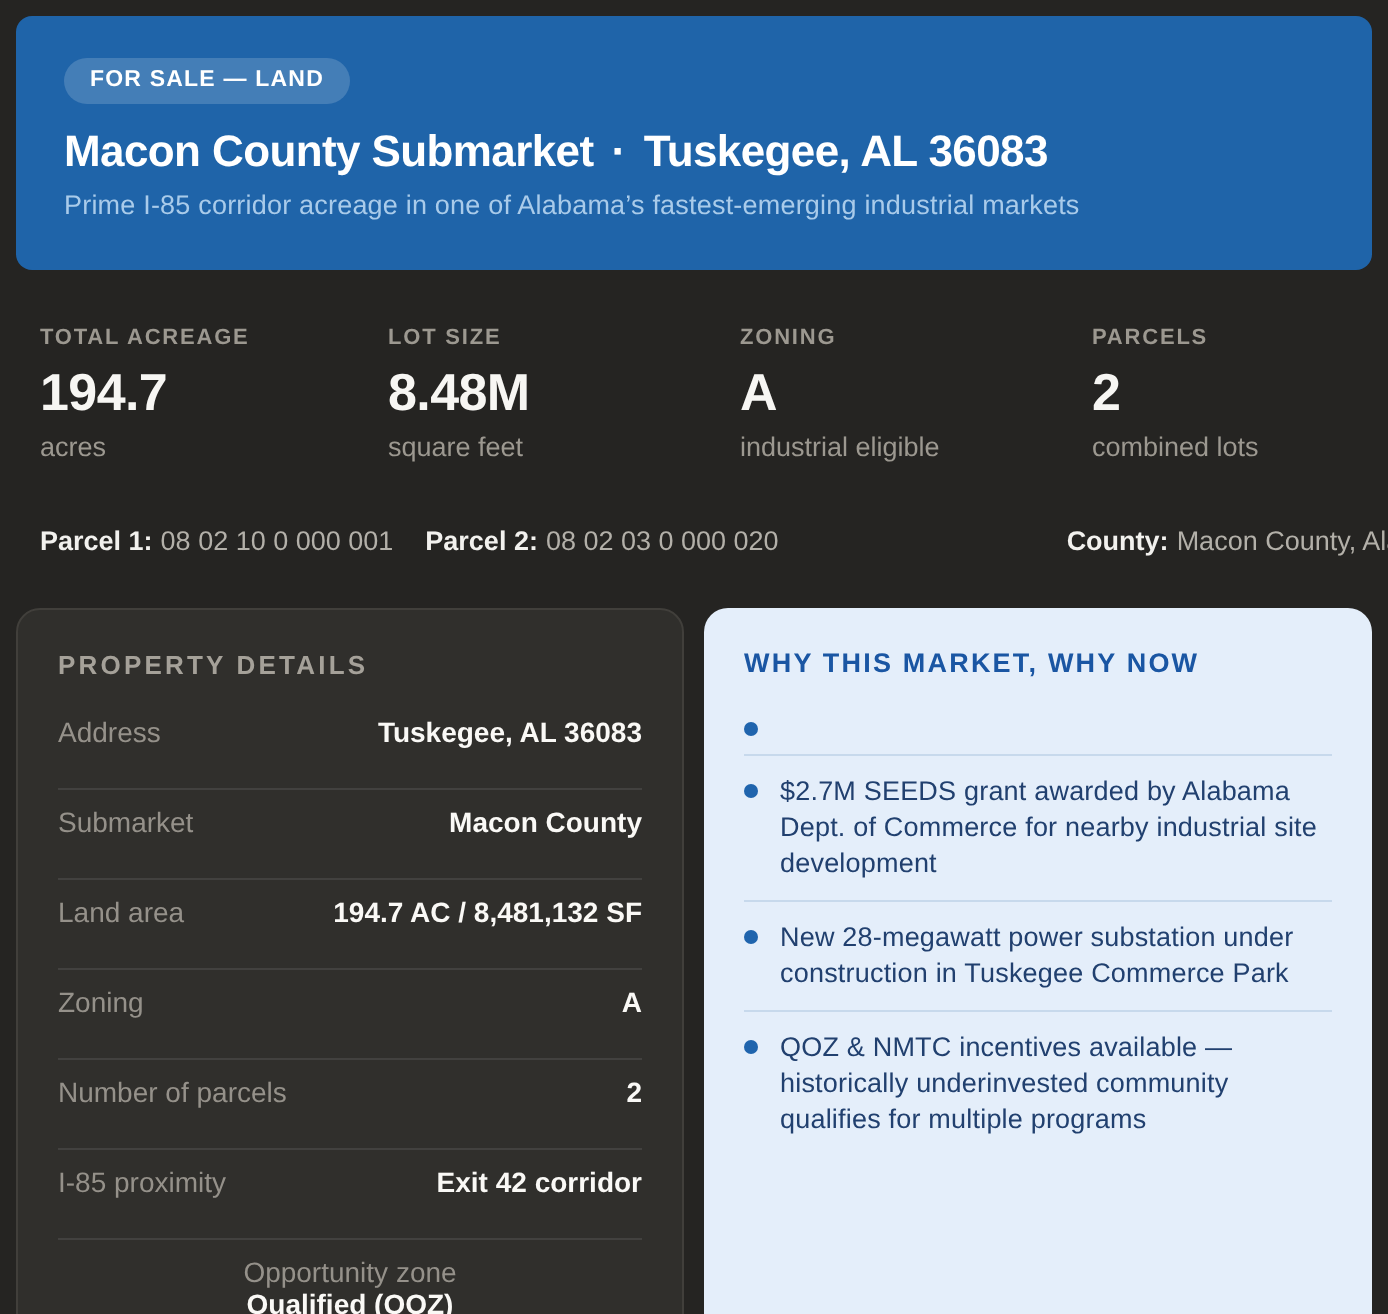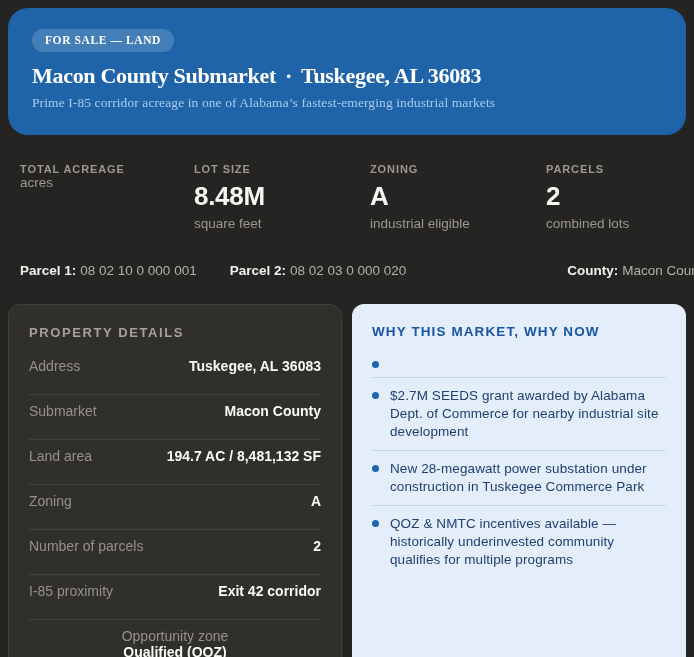--- a/index.html
+++ b/index.html
@@ -7,24 +7,23 @@
     width: 694px; height: 657px;
     background: #252422;
     font-family: "Liberation Sans", sans-serif;
     overflow: hidden;
   }
   .page { width: 694px; height: 657px; padding: 8px; }
 
   
   .header-card {
     background: #1f64a9;
-    border-radius: 20px;
+    border-radius: 8px;
     padding: 21px 24px 20px 24px;
     height: 127px;
-    font-family: Liberation Serif, serif;
   }
   .badge {
     display: inline-block;
     background: rgba(255,255,255,0.17);
     color: #ffffff;
     font-size: 11.5px;
     font-weight: bold;
     letter-spacing: 0.6px;
     padding: 5px 13px 6px 13px;
     border-radius: 999px;
@@ -69,21 +68,21 @@
     margin: 6px 0 4px 0;
   }
   .stat-sub {
     color: #9c9890;
     font-size: 13.5px;
   }
 
   
   .parcel-strip {
     display: flex;
-    gap: 33px;
+    gap: 16px;
     padding-left: 12px;
     margin-top: 32px;
     font-size: 13.5px;
     white-space: nowrap;
   }
   .parcel-item .p-label { color: #f2f1ee; font-weight: bold; }
   .parcel-item .p-value { color: #b3b0a9; margin-left: 4px; }
   .parcel-item.county { margin-left: 128px; }
 
   
@@ -165,20 +164,21 @@
       <span>Macon County Submarket</span>
       <span>·</span>
       <span>Tuskegee, AL 36083</span>
     </div>
     <div class="header-subtitle">Prime I-85 corridor acreage in one of Alabama’s fastest-emerging industrial markets</div>
   </div>
 
   <div class="stats-row">
     <div class="stat-cell">
       <div class="stat-label">TOTAL ACREAGE</div>
+      <div class="stat-value">194.7</div>
       <div class="stat-sub">acres</div>
     </div>
     <div class="stat-cell">
       <div class="stat-label">LOT SIZE</div>
       <div class="stat-value">8.48M</div>
       <div class="stat-sub">square feet</div>
     </div>
     <div class="stat-cell">
       <div class="stat-label">ZONING</div>
       <div class="stat-value">A</div>

